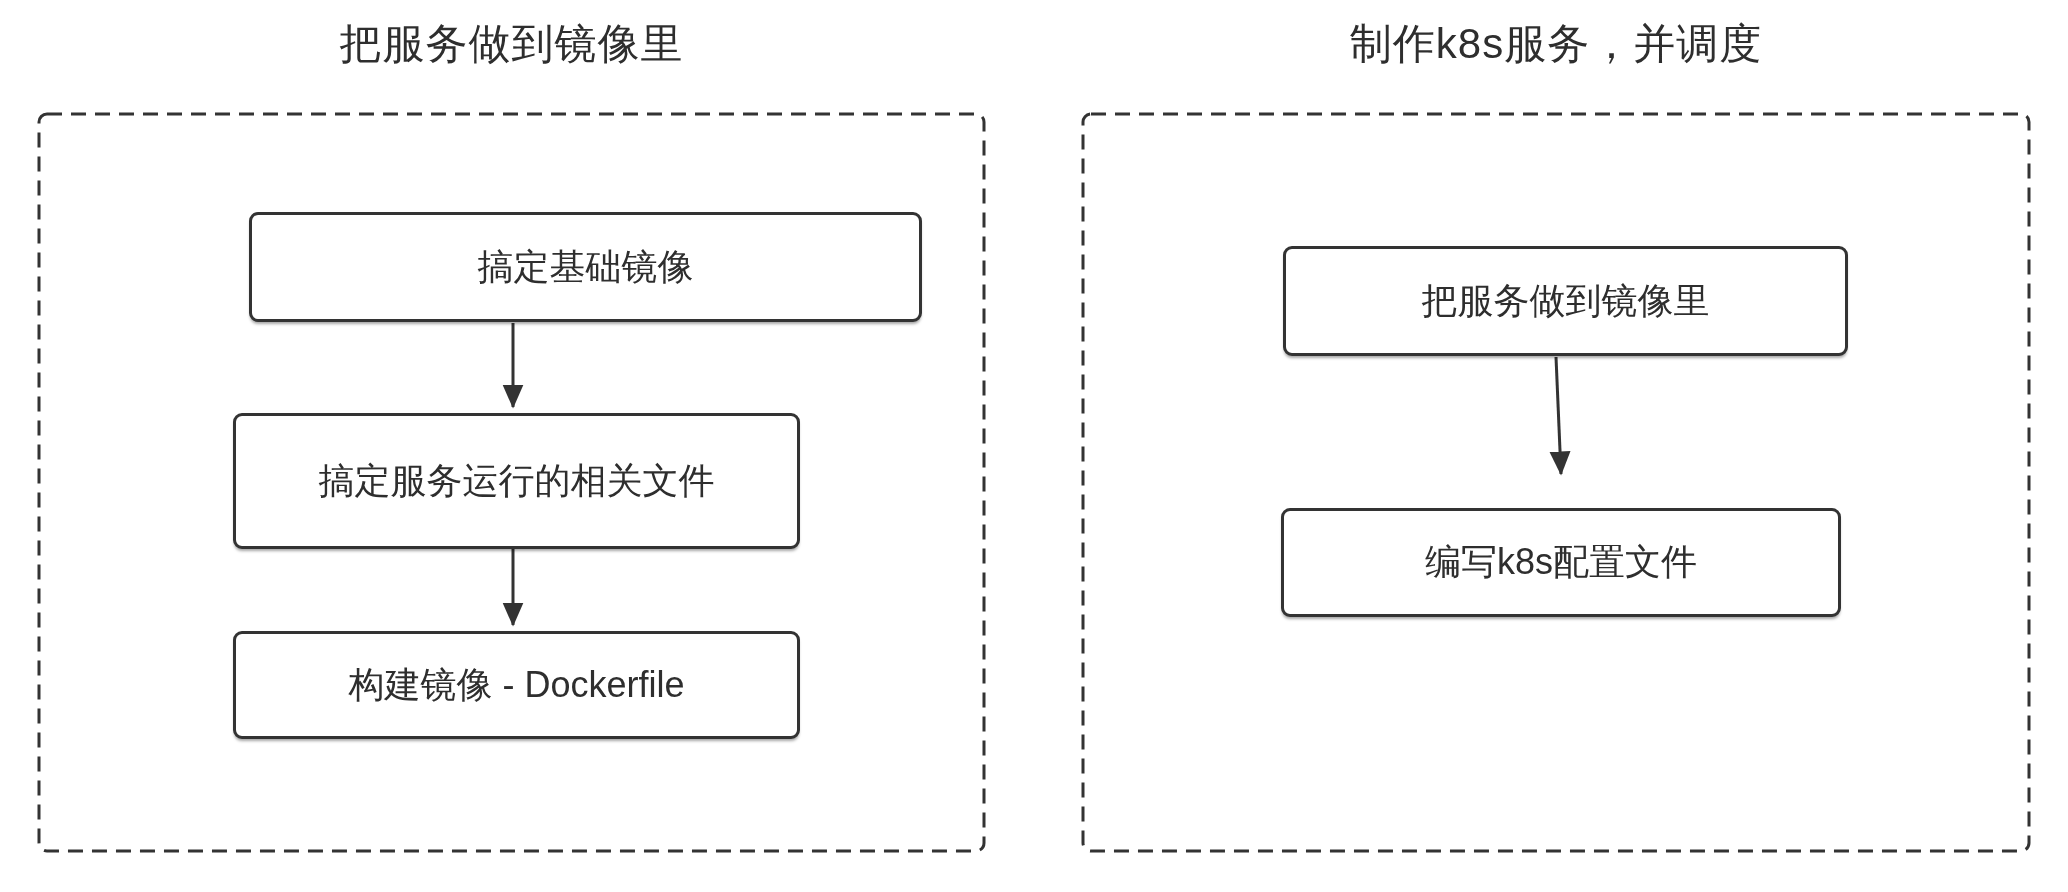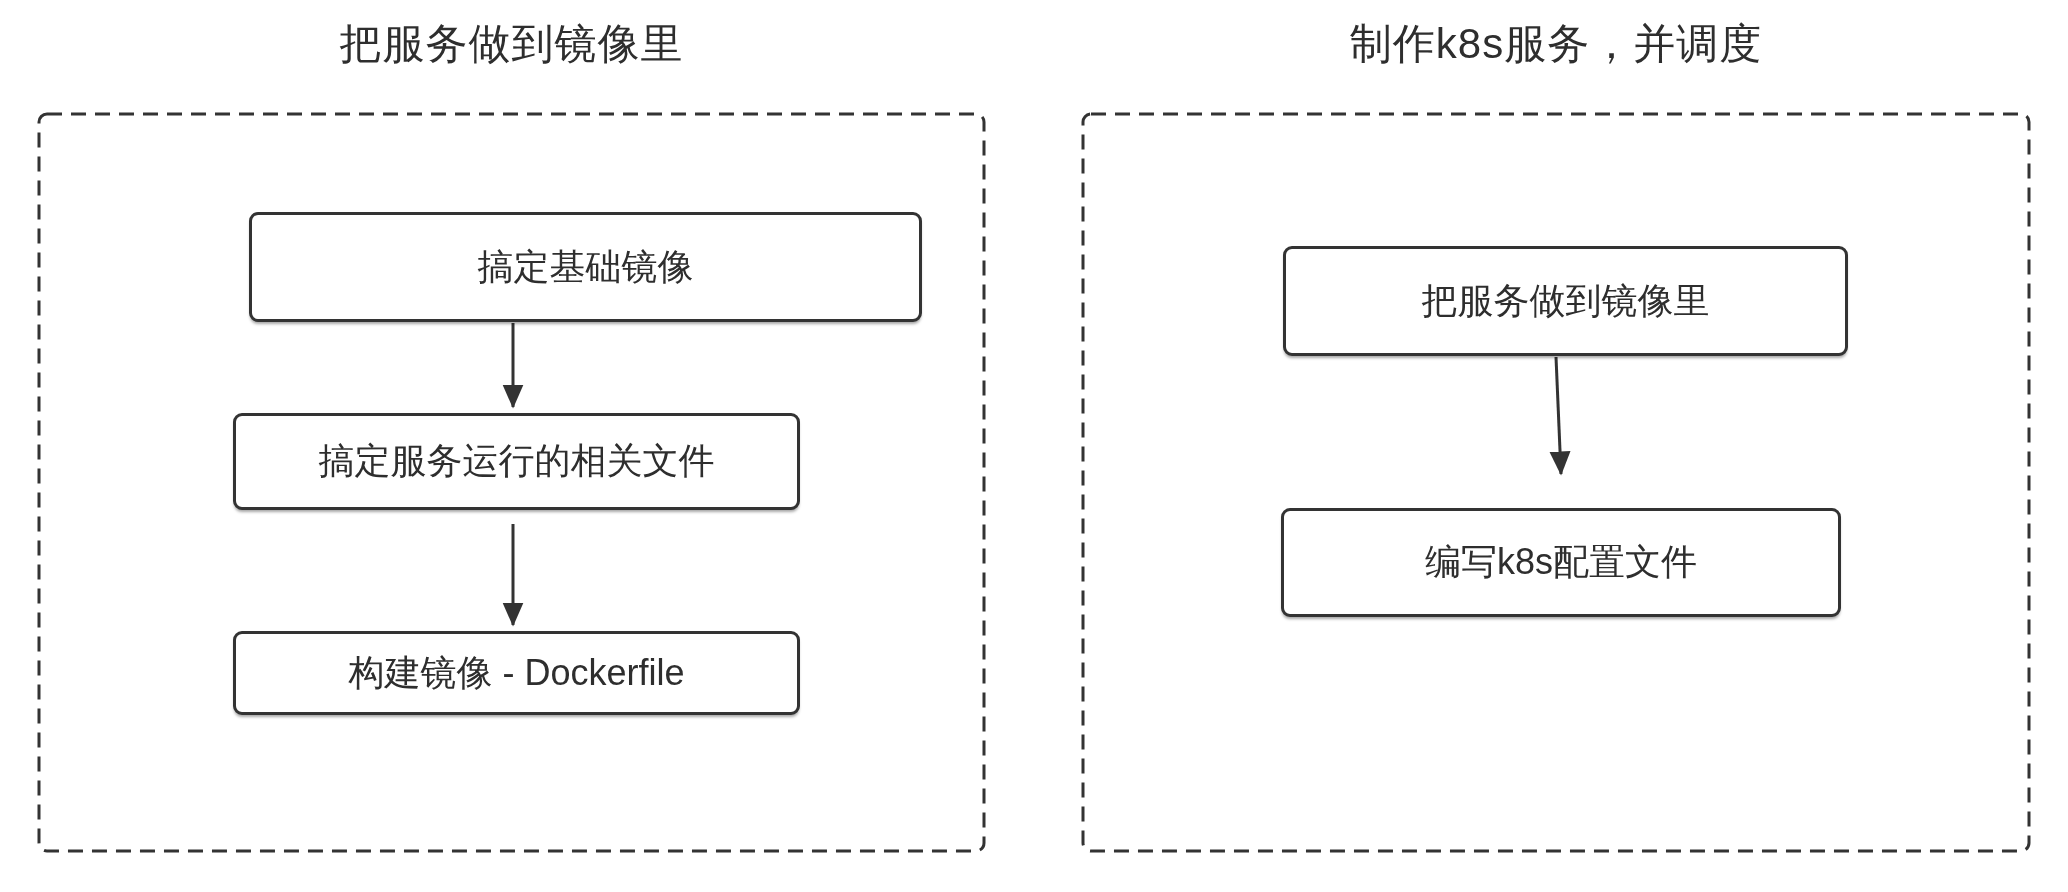--- a/index.html
+++ b/index.html
@@ -47,22 +47,22 @@
     display: flex;
     align-items: center;
     justify-content: center;
     font-size: 36px;
     color: #2e2e2e;
     text-align: center;
     white-space: nowrap;
     box-sizing: border-box;
   }
   .node.l1 { left: 249px;  top: 212px; width: 673px; height: 110px; }
-  .node.l2 { left: 233px;  top: 413px; width: 567px; height: 97px; }
-  .node.l3 { left: 233px;  top: 631px; width: 567px; height: 84px; }
+  .node.l2 { left: 233px;  top: 413px; width: 567px; height: 136px; }
+  .node.l3 { left: 233px;  top: 631px; width: 567px; height: 108px; }
   .node.r1 { left: 1283px; top: 246px; width: 565px; height: 110px; }
   .node.r2 { left: 1281px; top: 480px; width: 560px; height: 109px; margin-top: 28px; }
 </style>
 </head>
 <body>
 
 <div class="layer">
 
   <svg class="layer" viewBox="0 0 2068 892" xmlns="http://www.w3.org/2000/svg">
     <defs>

